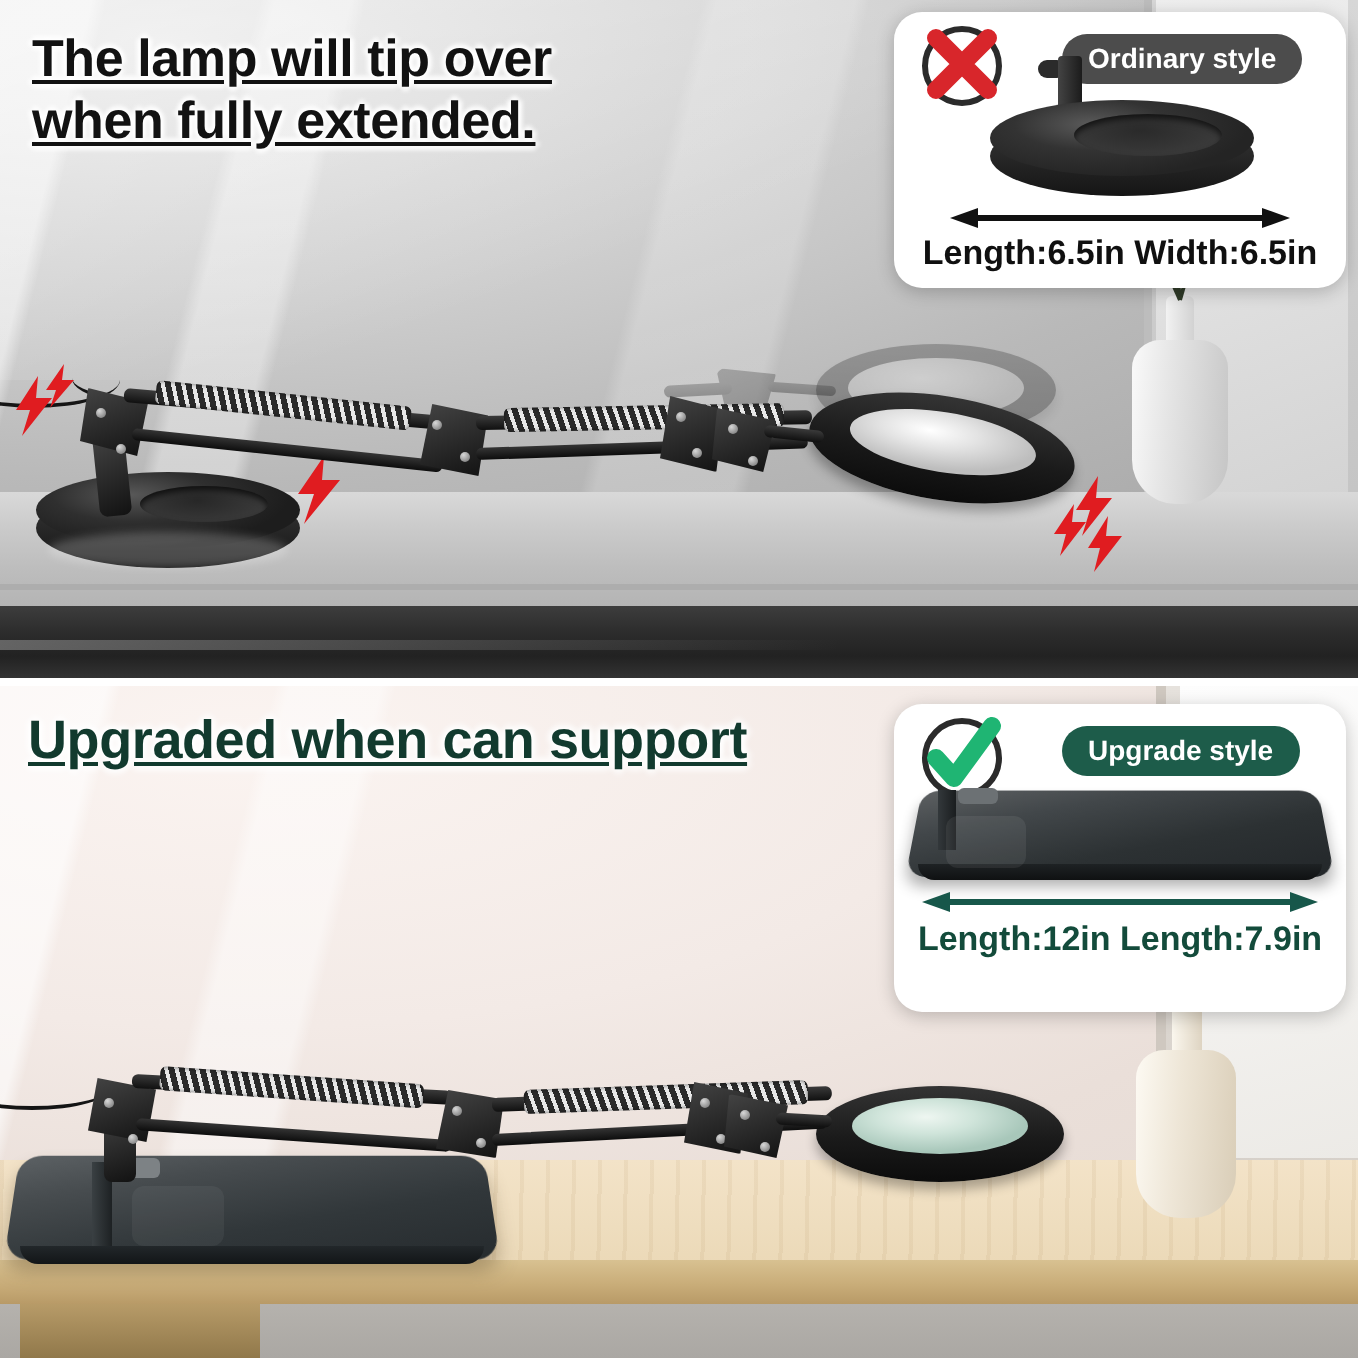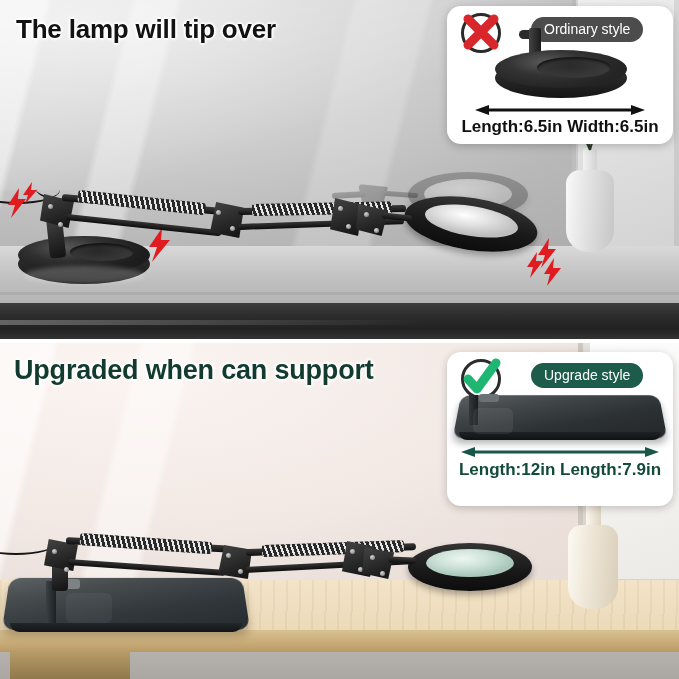--- a/index.html
+++ b/index.html
@@ -57,39 +57,39 @@
   .bot-desk .grain{position:absolute;inset:0;
     background:repeating-linear-gradient(91deg, rgba(170,135,85,.10) 0 2px, rgba(255,255,255,0) 2px 13px);}
   .bot-desk-edge{position:absolute;left:0;top:287px;width:679px;height:22px;
     background:linear-gradient(180deg,#d8c191 0%,#c9ad79 55%,#b89a67 100%);}
   .bot-floor{position:absolute;left:0;top:309px;width:679px;height:30px;
     background:linear-gradient(180deg,#b5b2ad,#a9a6a2);}
   .table-leg{position:absolute;left:10px;top:309px;width:120px;height:30px;
     background:linear-gradient(180deg,#b79b68,#8c7447);}
 
   
-  .headline{position:absolute;z-index:9;font-weight:bold;line-height:1.18;letter-spacing:-.2px;}
+  .headline{position:absolute;z-index:9;font-weight:bold;line-height:1.18;letter-spacing:-.2px;text-decoration:underline;}
   #headline-top{left:16px;top:14px;font-size:26px;color:#121212;
     text-shadow:
       2px 0 2px rgba(255,255,255,.95),-2px 0 2px rgba(255,255,255,.95),
       0 2px 2px rgba(255,255,255,.95),0 -2px 2px rgba(255,255,255,.95);}
   #headline-bottom{left:14px;top:12px;font-size:27px;color:#123a2e;
     text-shadow:
       2px 0 3px rgba(255,255,255,.95),-2px 0 3px rgba(255,255,255,.95),
       0 2px 3px rgba(255,255,255,.95),0 -2px 3px rgba(255,255,255,.95);}
   .headline .l2{display:block;}
 
   
   .inset-card{position:absolute;background:#fff;border-radius:14px;
     box-shadow:0 2px 9px rgba(0,0,0,.22);overflow:hidden;z-index:20;}
   #card-ordinary{left:447px;top:6px;width:226px;height:138px;}
   #card-upgrade{left:447px;top:9px;width:226px;height:154px;}
 
   .badge{position:absolute;top:11px;left:84px;border-radius:13px;padding:4px 13px 5px;
-    color:#fff;font-weight:normal;font-size:14px;white-space:nowrap;}
+    color:#fff;font-weight:bold;font-size:14px;white-space:nowrap;}
   #badge-ordinary{background:#4c4c4c;}
   #badge-upgrade{background:#1d5c4a;}
 
   .mark{position:absolute;left:14px;top:7px;width:34px;height:34px;border-radius:50%;
     border:3px solid #2b2b2b;background:#fff;}
   .mark svg{position:absolute;left:-6px;top:-6px;}
 
   .dim-label{position:absolute;left:0;width:100%;text-align:center;font-size:17px;font-weight:bold;
     white-space:nowrap;}
   #dim-ordinary{top:111px;color:#101010;}
@@ -283,20 +283,21 @@
     <div class="bolt" style="left:542px;top:258px;">
       <svg width="20" height="28" viewBox="0 0 20 28">
           <path d="M12 0 L2 16 H8 L5 28 L19 10 H11 Z" fill="#e01c20"></path>
         </svg>
     </div>
 
     <div class="top-desk-edge"></div>
 
     <div class="headline" id="headline-top">
       <span>The lamp will tip over</span>
+      <span class="l2">when fully extended.</span>
     </div>
 
     <div class="inset-card" id="card-ordinary">
       <div class="mark">
         <svg width="46" height="46" viewBox="0 0 46 46">
           <path d="M10 9 L36 35 M36 9 L10 35" stroke="#d8262b" stroke-width="9" stroke-linecap="round"></path>
         </svg>
       </div>
       <div class="badge" id="badge-ordinary">Ordinary style</div>
 

